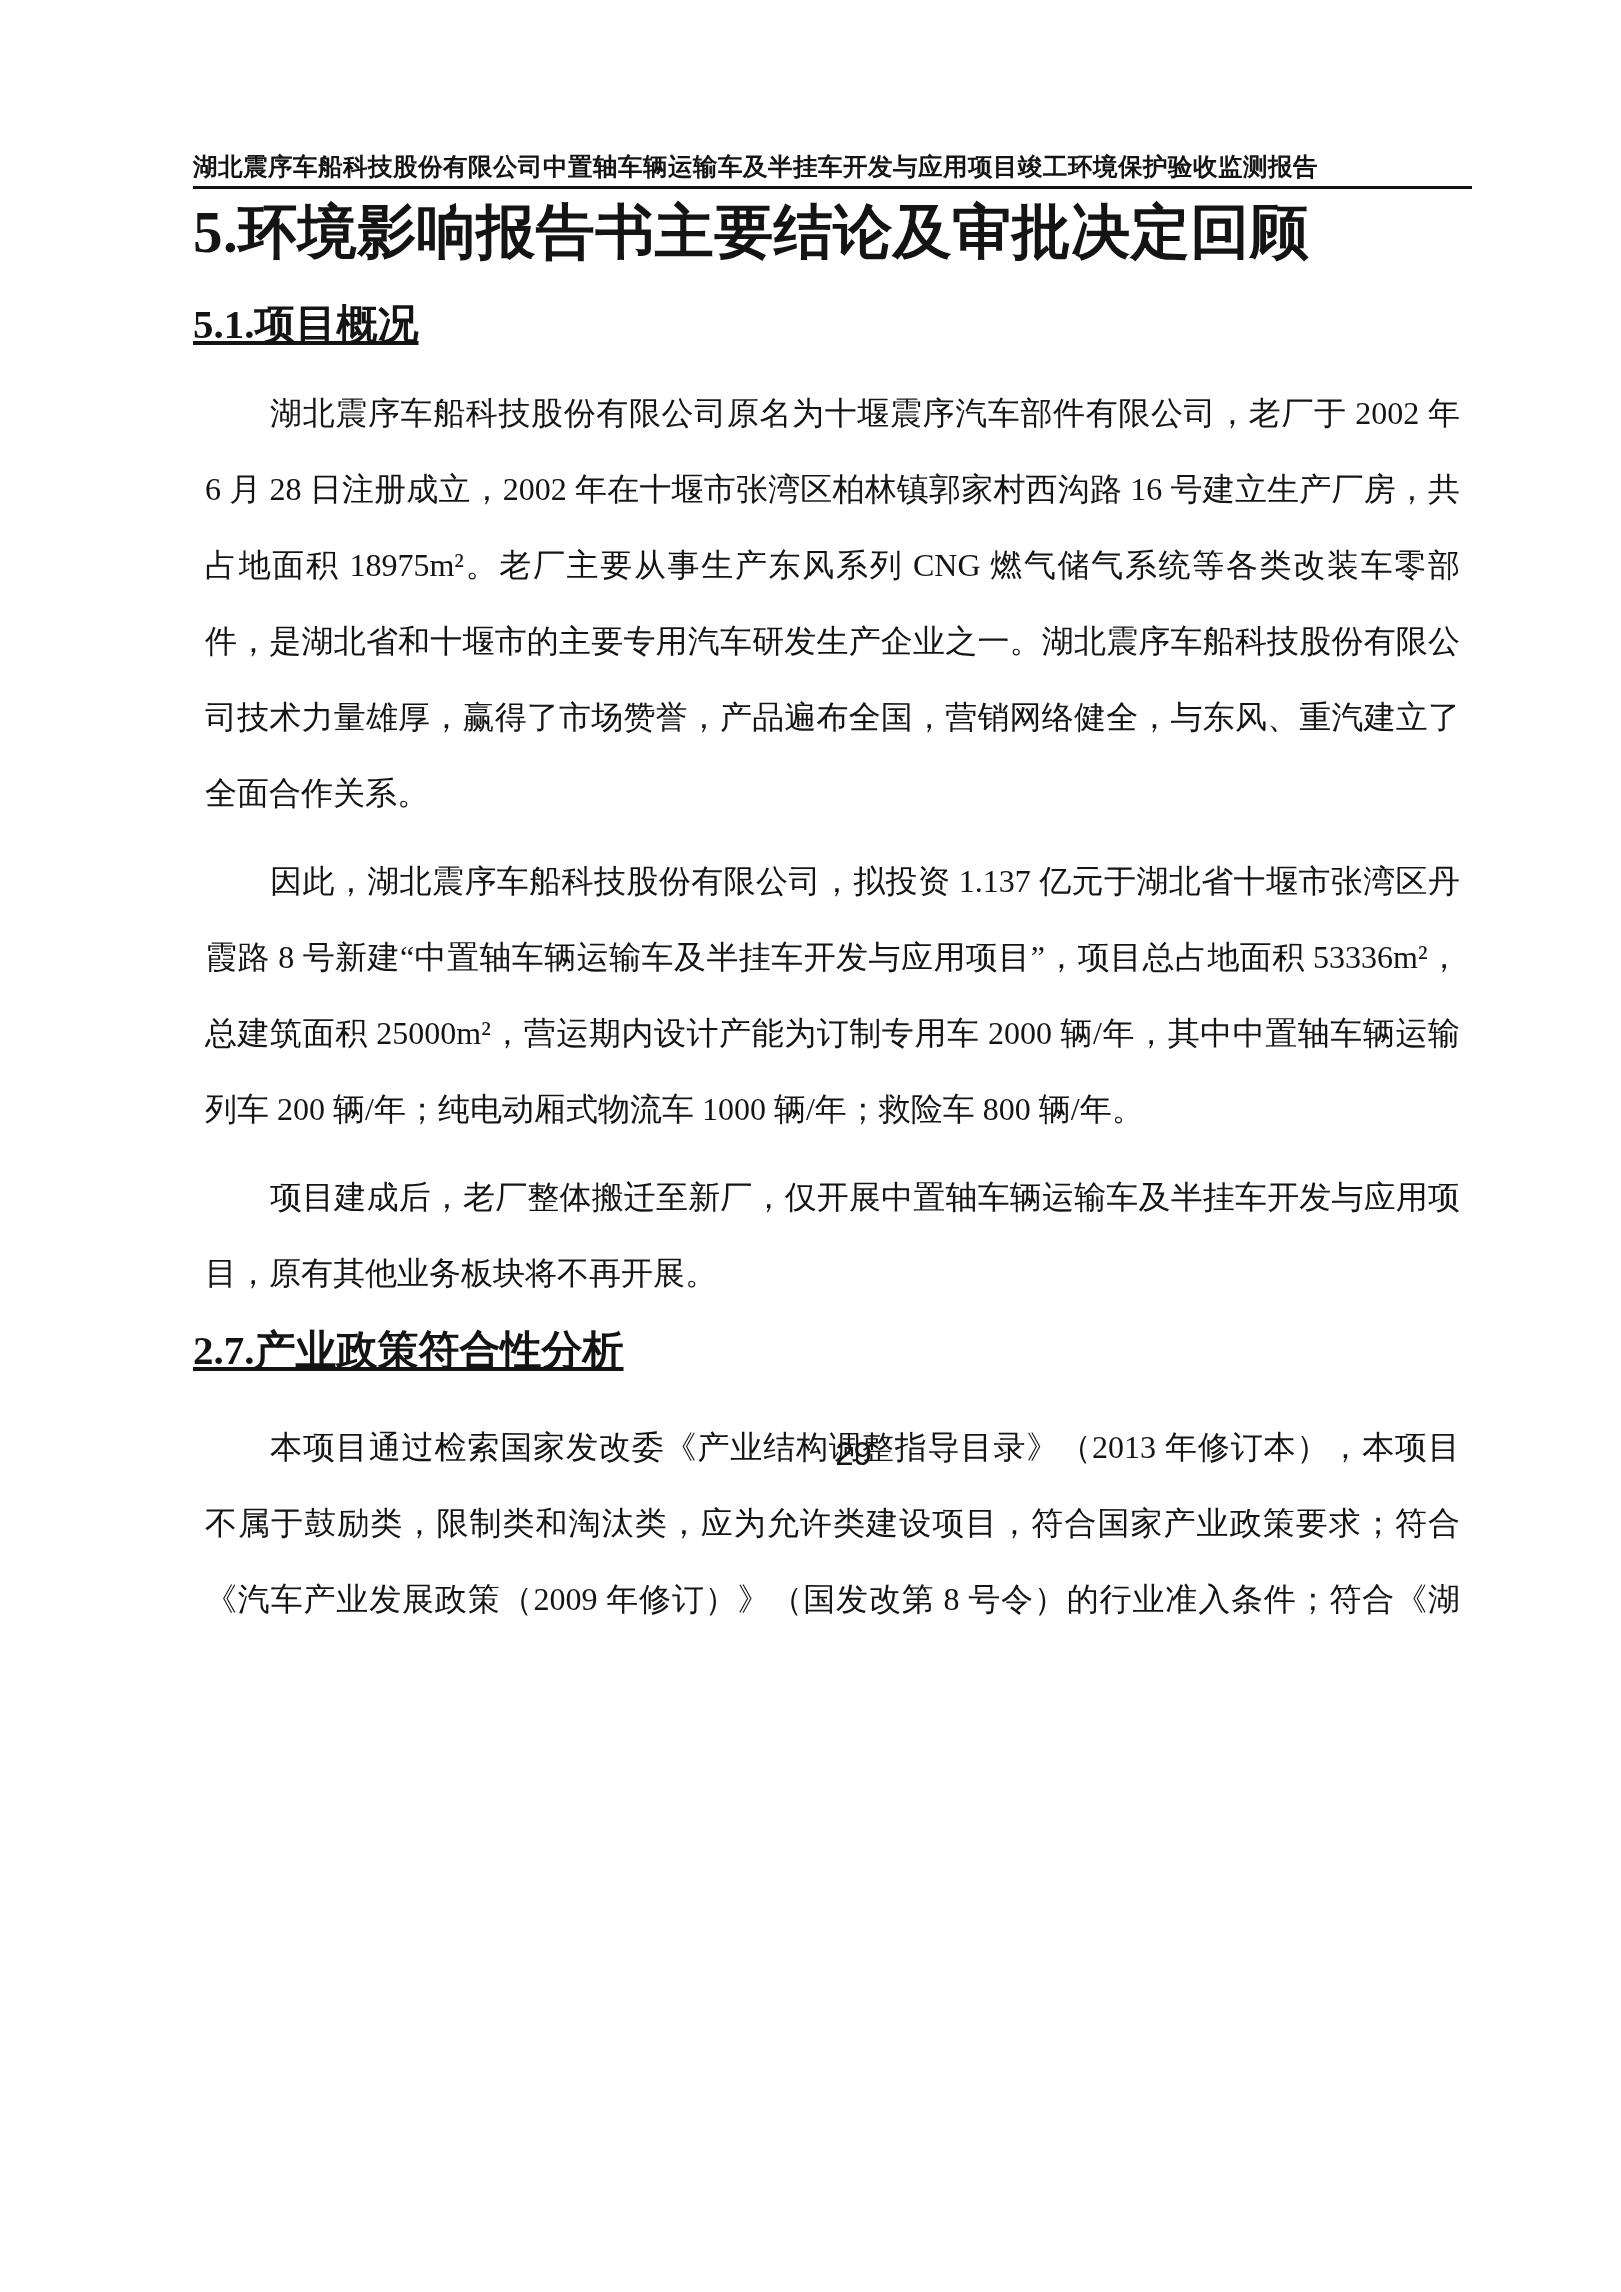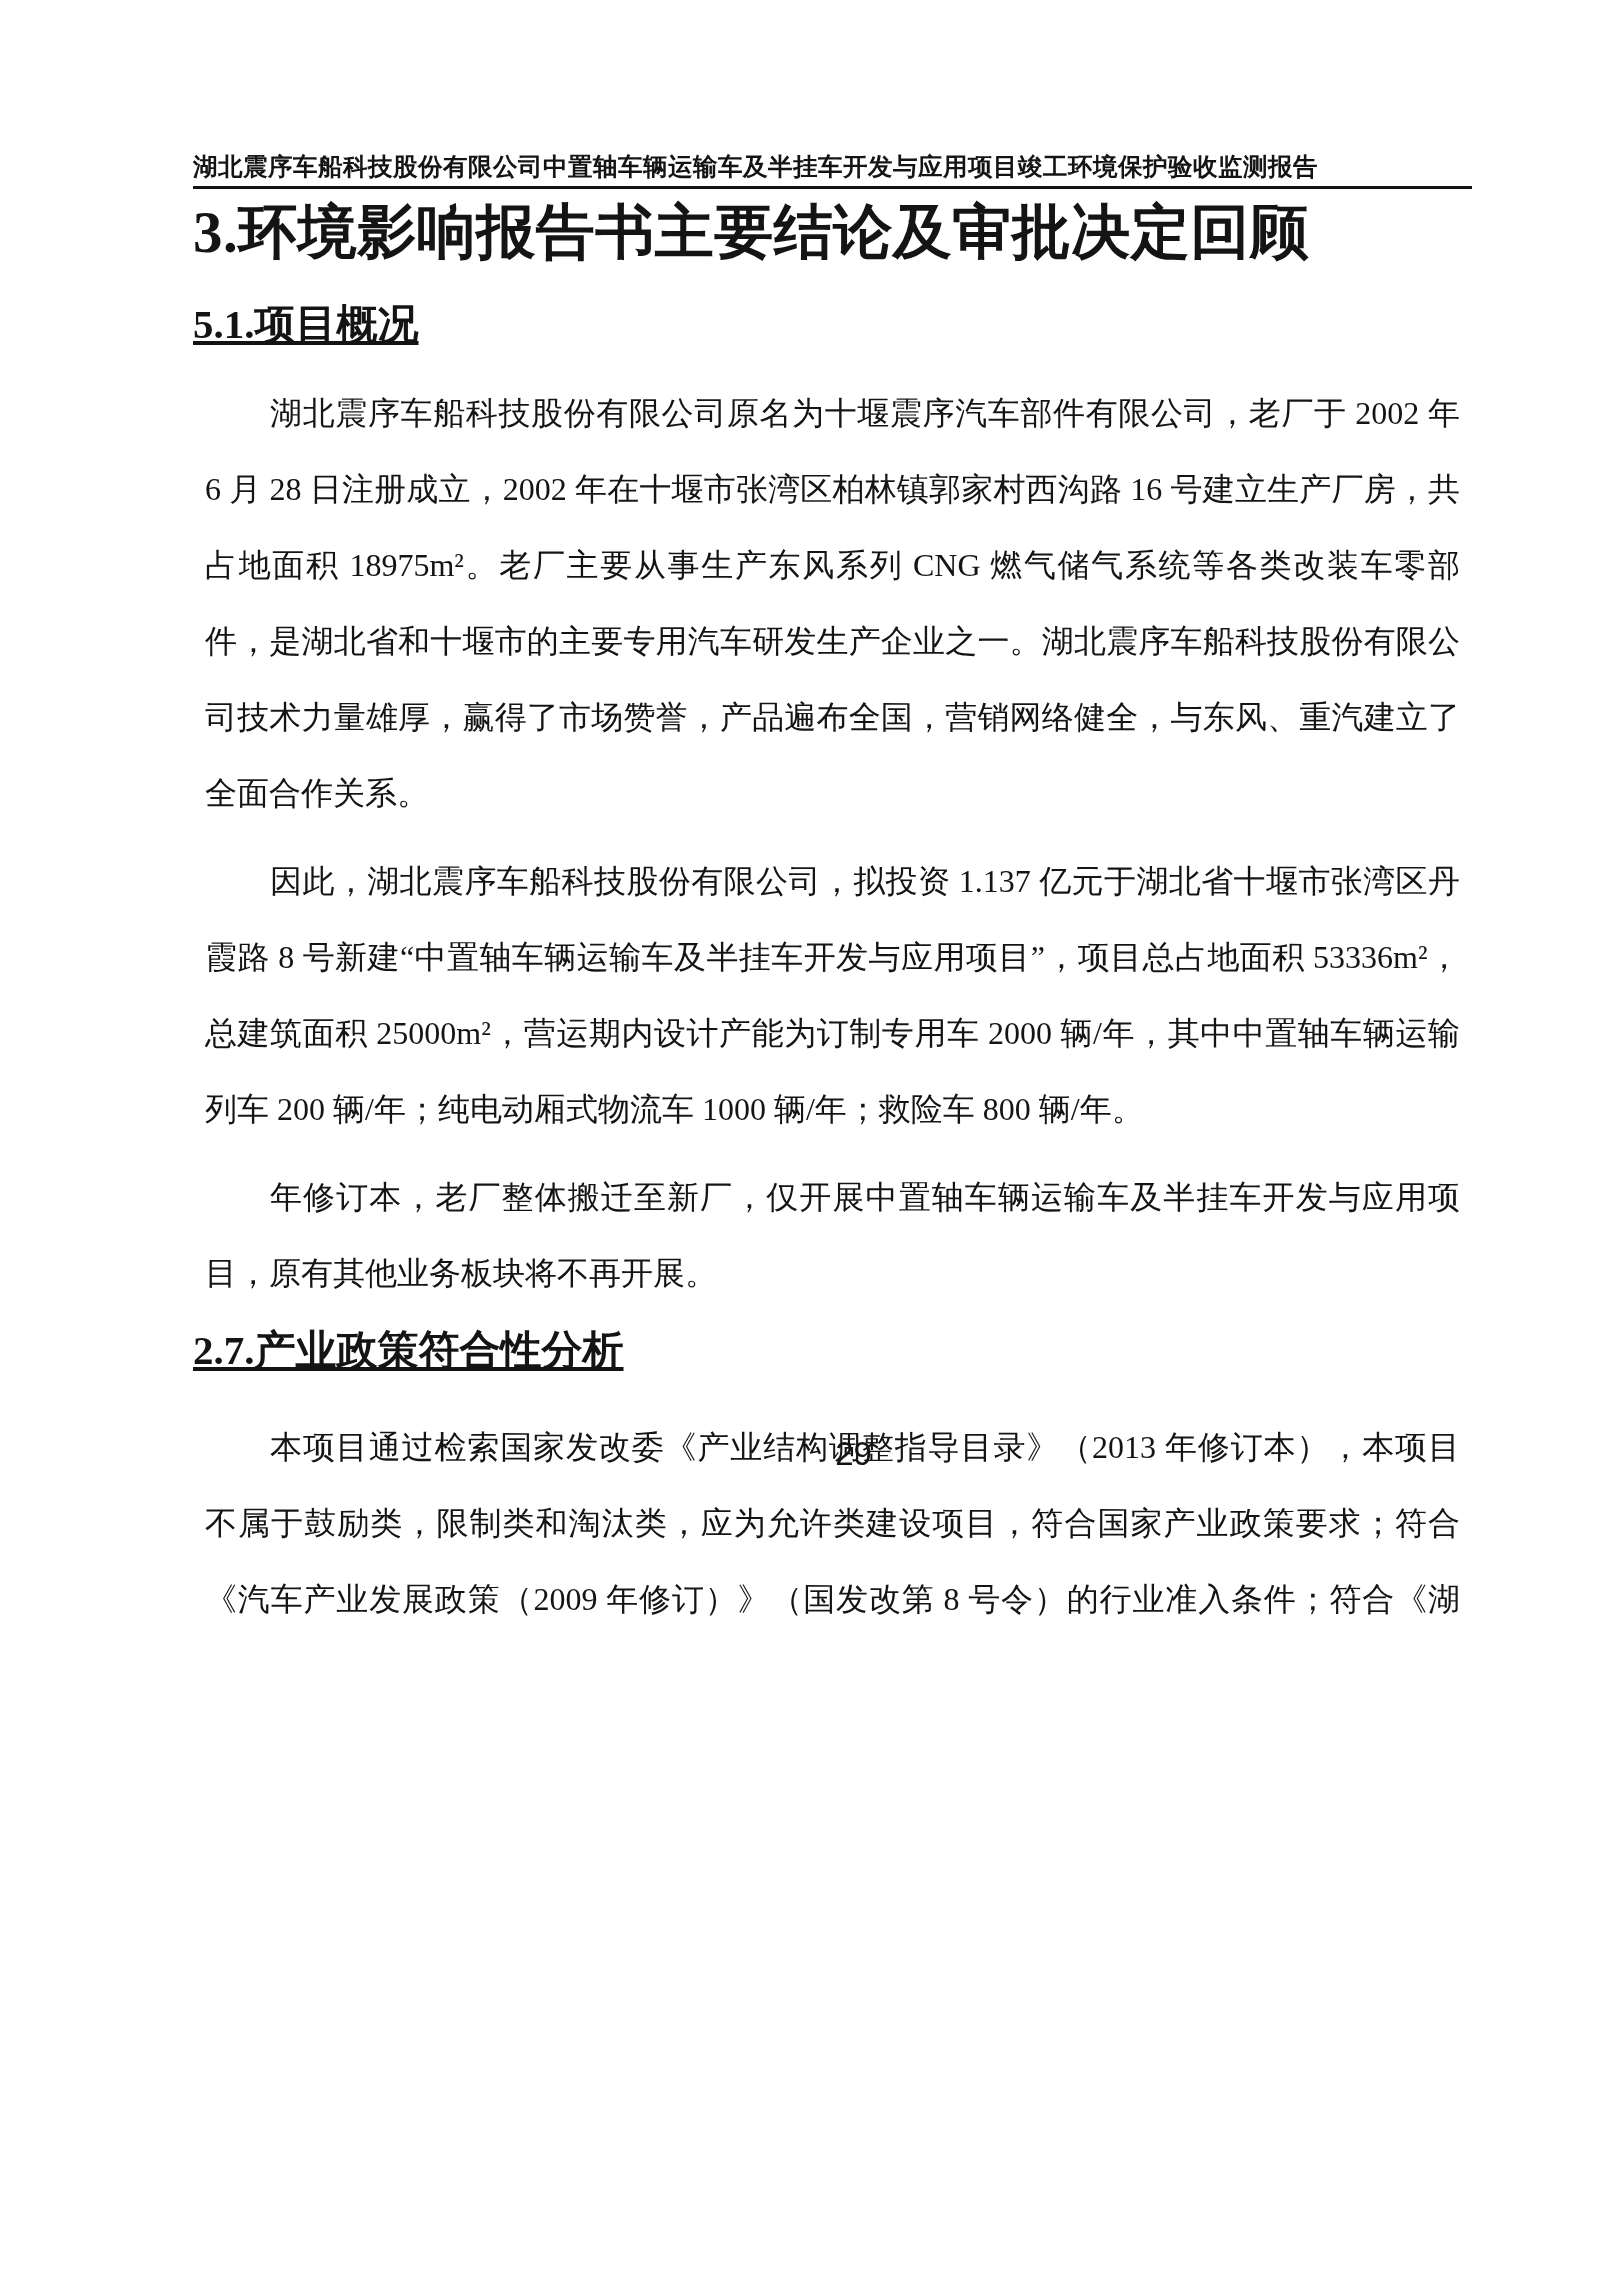--- a/index.html
+++ b/index.html
@@ -69,30 +69,30 @@
     line-height: 33px;
   }
 </style>
 </head>
 <body>
 
 <div class="page">
 
   <div class="running-header">湖北震序车船科技股份有限公司中置轴车辆运输车及半挂车开发与应用项目竣工环境保护验收监测报告</div>
 
-  <h1 class="chapter-title">3.环境影响报告书主要结论及审批决定回顾</h1>
+  <h1 class="chapter-title">5.环境影响报告书主要结论及审批决定回顾</h1>
 
   <h2 class="section-heading">5.1.项目概况</h2>
 
   <p class="body-para after-heading">湖北震序车船科技股份有限公司原名为十堰震序汽车部件有限公司，老厂于 2002 年 6 月 28 日注册成立，2002 年在十堰市张湾区柏林镇郭家村西沟路 16 号建立生产厂房，共占地面积 18975m²。老厂主要从事生产东风系列 CNG 燃气储气系统等各类改装车零部件，是湖北省和十堰市的主要专用汽车研发生产企业之一。湖北震序车船科技股份有限公司技术力量雄厚，赢得了市场赞誉，产品遍布全国，营销网络健全，与东风、重汽建立了全面合作关系。</p>
 
 
   <p class="body-para">因此，湖北震序车船科技股份有限公司，拟投资 1.137 亿元于湖北省十堰市张湾区丹霞路 8 号新建“中置轴车辆运输车及半挂车开发与应用项目”，项目总占地面积 53336m²，总建筑面积 25000m²，营运期内设计产能为订制专用车 2000 辆/年，其中中置轴车辆运输列车 200 辆/年；纯电动厢式物流车 1000 辆/年；救险车 800 辆/年。</p>
 
-  <p class="body-para">年修订本，老厂整体搬迁至新厂，仅开展中置轴车辆运输车及半挂车开发与应用项目，原有其他业务板块将不再开展。</p>
+  <p class="body-para">项目建成后，老厂整体搬迁至新厂，仅开展中置轴车辆运输车及半挂车开发与应用项目，原有其他业务板块将不再开展。</p>
 
   <h2 class="section-heading second">2.7.产业政策符合性分析</h2>
 
   <p class="body-para after-heading-2">本项目通过检索国家发改委《产业结构调整指导目录》（2013 年修订本），本项目不属于鼓励类，限制类和淘汰类，应为允许类建设项目，符合国家产业政策要求；符合《汽车产业发展政策（2009 年修订）》（国发改第 8 号令）的行业准入条件；符合《湖北省汽车</p>
 
   <div class="page-number">29</div>
 
 </div>
 
 

